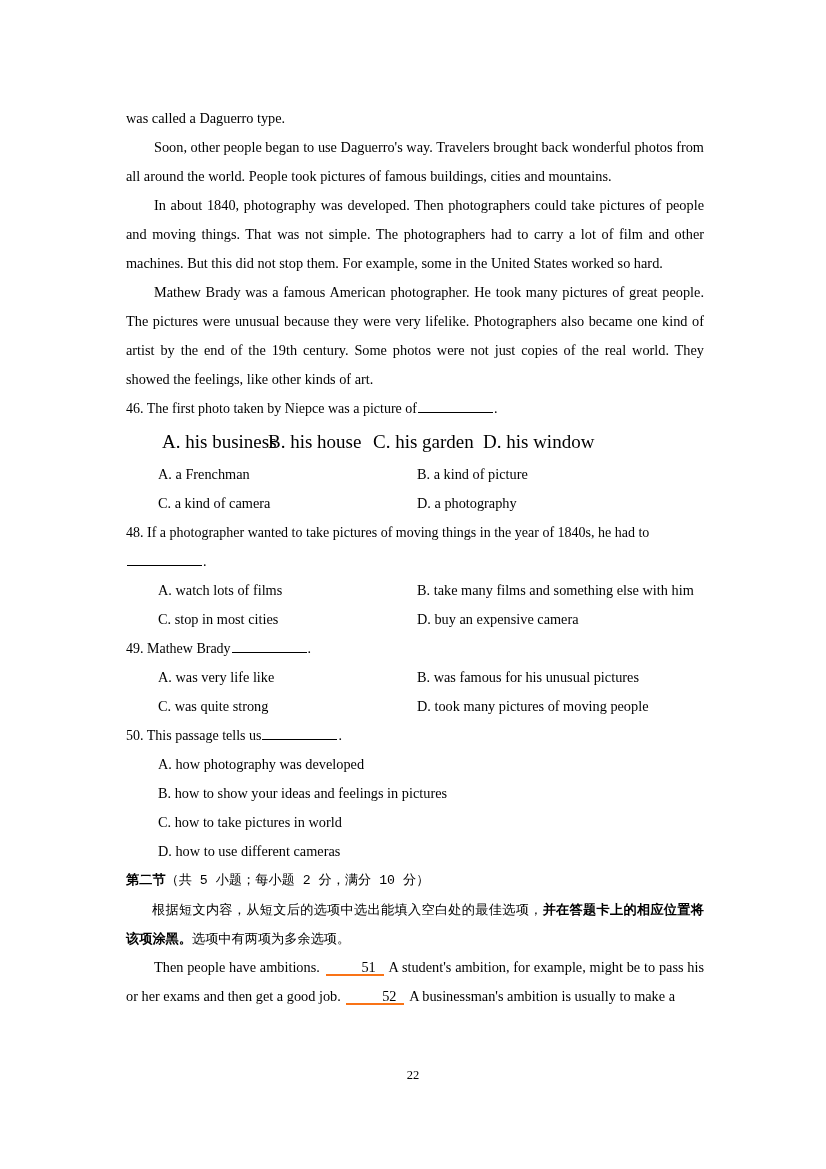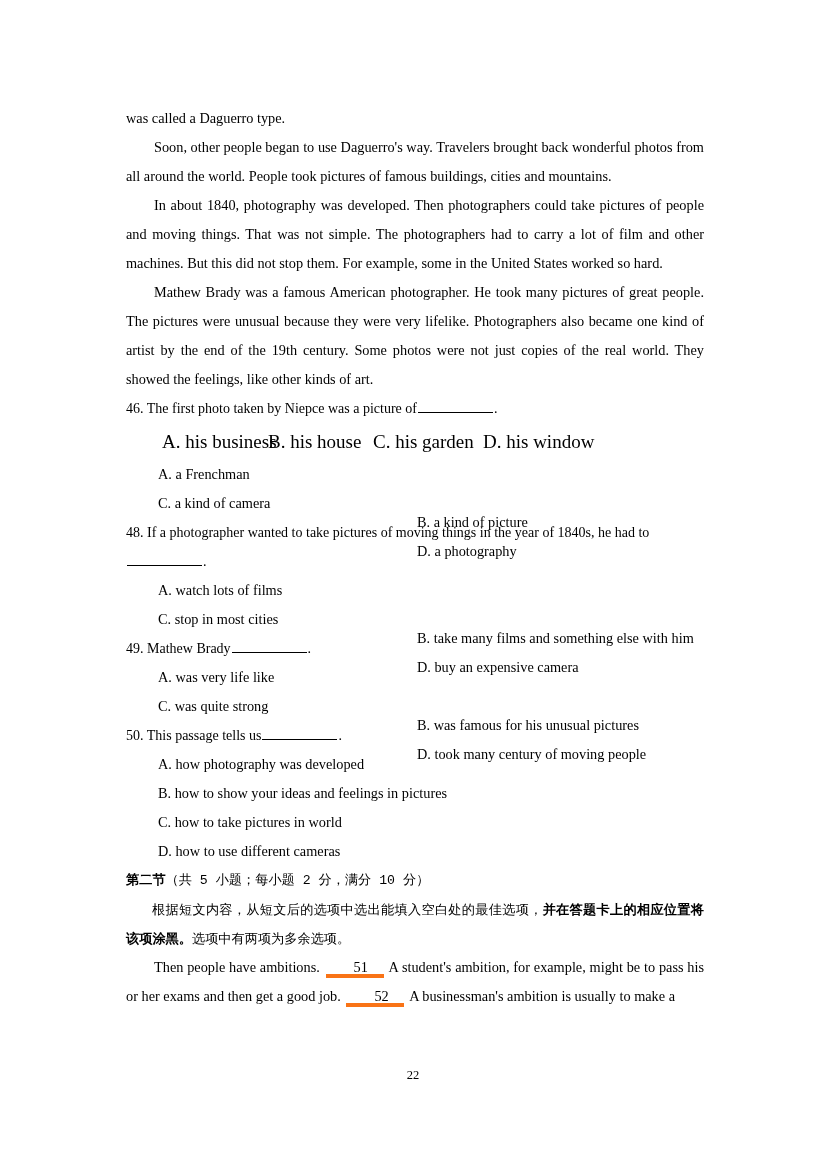--- a/index.html
+++ b/index.html
@@ -81,21 +81,20 @@
   }
   .opts-grid .col1 {
     position: absolute;
     left: 0;
     top: 0;
   }
   .opts-grid .col2 {
     position: absolute;
     left: 259px;
     top: 0;
-    margin-top: 48px;
   }
   .opts-stack {
     font-size: 14.3px;
     line-height: 29px;
     margin: 0;
     padding-left: 32px;
   }
   .opts-stack .opt {
     display: block;
   }
@@ -118,23 +117,23 @@
   }
   .cn-body {
     text-indent: 26px;
   }
   .cn b {
     font-weight: bold;
   }
   
   .numblank {
     display: inline-block;
-    border-bottom: 4px solid #f97316;
+    border-bottom: 2px solid #f97316;
     width: 58px;
-    text-align: left;
+    text-align: center;
     font-size: 14.3px;
     line-height: 1;
     vertical-align: baseline;
     margin: 0 2px;
   }
   
   .footer {
     position: absolute;
     left: 0;
     top: 1068px;
@@ -205,21 +204,21 @@
       <span>49.</span>
       <span>Mathew Brady</span><span class="blank"></span><span>.</span>
     </p>
     <div class="opts-grid">
       <span class="grid-line">
         <span class="col1">A. was very life like</span>
         <span class="col2">B. was famous for his unusual pictures</span>
       </span>
       <span class="grid-line">
         <span class="col1">C. was quite strong</span>
-        <span class="col2">D. took many century of moving people</span>
+        <span class="col2">D. took many pictures of moving people</span>
       </span>
     </div>
   </div>
 
   <div class="q-block">
     <p class="q-stem">
       <span>50.</span>
       <span>This passage tells us</span><span class="blank"></span><span>.</span>
     </p>
     <div class="opts-stack">

